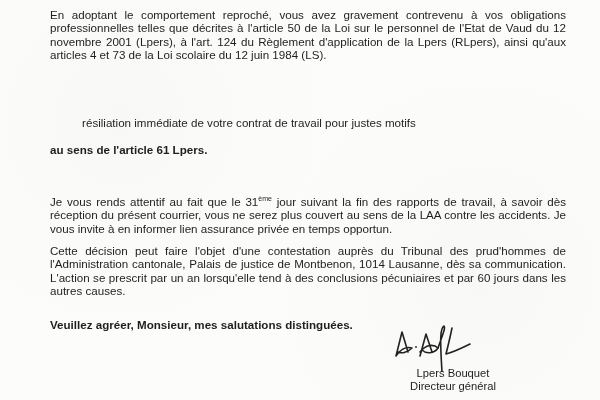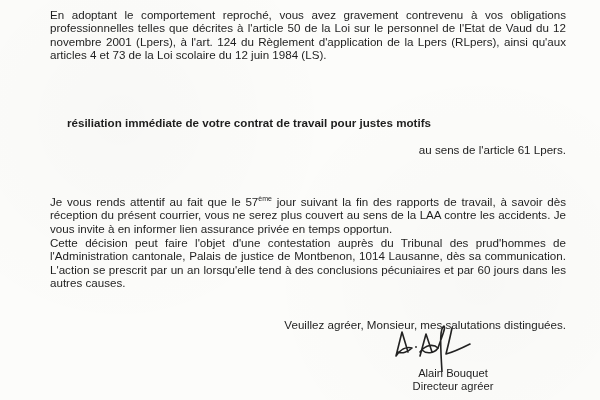--- a/index.html
+++ b/index.html
@@ -26,28 +26,28 @@
         radial-gradient(circle at 80% 70%, rgba(0,0,0,0.015) 0, transparent 40%),
         #fcfcfa;
     }
     .para {
       position: absolute;
       left: 50px;
       width: 516px;
       margin: 0;
       text-align: justify;
     }
-    .para.left { text-align: right; }
+    .para.left { text-align: left; font-weight: bold; }
     #p1 { top: 8px; }
     #p2 { top: 76px; }
-    #p3 { top: 116px; left: 0; width: 476px; text-align: center; font-weight: bold; padding-left: 22px; box-sizing: border-box; }
+    #p3 { top: 116px; left: 0; width: 476px; text-align: center; font-weight: normal; padding-left: 22px; box-sizing: border-box; }
     #p4 { top: 143px; }
     #p5 { top: 169px; }
     #p6 { top: 195px; }
-    #p7 { top: 236px; }
+    #p7 { top: 244px; }
     #p8 { top: 318px; }
     sup.ord {
       font-size: 7px;
       vertical-align: 5px;
       line-height: 0;
     }
     .signature {
       position: absolute;
       left: 390px;
       top: 322px;
@@ -70,38 +70,38 @@
 <div class="page">
 
   <p class="para" id="p1">En adoptant le comportement reproché, vous avez gravement contrevenu à vos obligations professionnelles telles que décrites à l'article 50 de la Loi sur le personnel de l'Etat de Vaud du 12 novembre 2001 (Lpers), à l'art. 124 du Règlement d'application de la Lpers (RLpers), ainsi qu'aux articles 4 et 73 de la Loi scolaire du 12 juin 1984 (LS).</p>
 
 
   <p class="para" id="p3">résiliation immédiate de votre contrat de travail pour justes motifs</p>
 
   <p class="para left" id="p4">au sens de l'article 61 Lpers.</p>
 
 
-  <p class="para" id="p6"><span>Je vous rends attentif au fait que le 57</span><sup class="ord">ème</sup><span> jour suivant la fin des rapports de travail, à savoir dès réception du présent courrier, vous ne serez plus couvert au sens de la LAA contre les accidents. Je vous invite à en informer lien assurance privée en temps opportun.</span></p>
+  <p class="para" id="p6"><span>Je vous rends attentif au fait que le 31</span><sup class="ord">ème</sup><span> jour suivant la fin des rapports de travail, à savoir dès réception du présent courrier, vous ne serez plus couvert au sens de la LAA contre les accidents. Je vous invite à en informer lien assurance privée en temps opportun.</span></p>
 
   <p class="para" id="p7">Cette décision peut faire l'objet d'une contestation auprès du Tribunal des prud'hommes de l'Administration cantonale, Palais de justice de Montbenon, 1014 Lausanne, dès sa communication. L'action se prescrit par un an lorsqu'elle tend à des conclusions pécuniaires et par 60 jours dans les autres causes.</p>
 
   <p class="para left" id="p8">Veuillez agréer, Monsieur, mes salutations distinguées.</p>
 
   <div class="signature">
     <svg width="120" height="50" viewBox="0 0 120 50" fill="none" stroke="#222" stroke-width="1.6" stroke-linecap="round" stroke-linejoin="round">
 
       <path d="M6 34 L12 10 L18 30 M6 34 C10 28 16 24 22 26 C18 30 12 32 8 30"></path>
 
       <circle cx="26" cy="25" r="0.9" fill="#222" stroke="none"></circle>
 
       <path d="M30 34 L36 12 L42 30 M30 30 C36 22 44 22 48 26 C44 32 36 32 32 28"></path>
       <path d="M48 26 C52 14 56 6 54 4 C50 6 50 18 52 50"></path>
 
       <path d="M62 6 C60 16 58 24 56 32 C64 30 72 26 80 22"></path>
     </svg>
   </div>
 
   <div class="sig-block">
-    <div>Alain Bouquet</div>
-    <div>Directeur agréer</div>
+    <div>Lpers Bouquet</div>
+    <div>Directeur général</div>
   </div>
 
 </div>
 
 </body></html>

